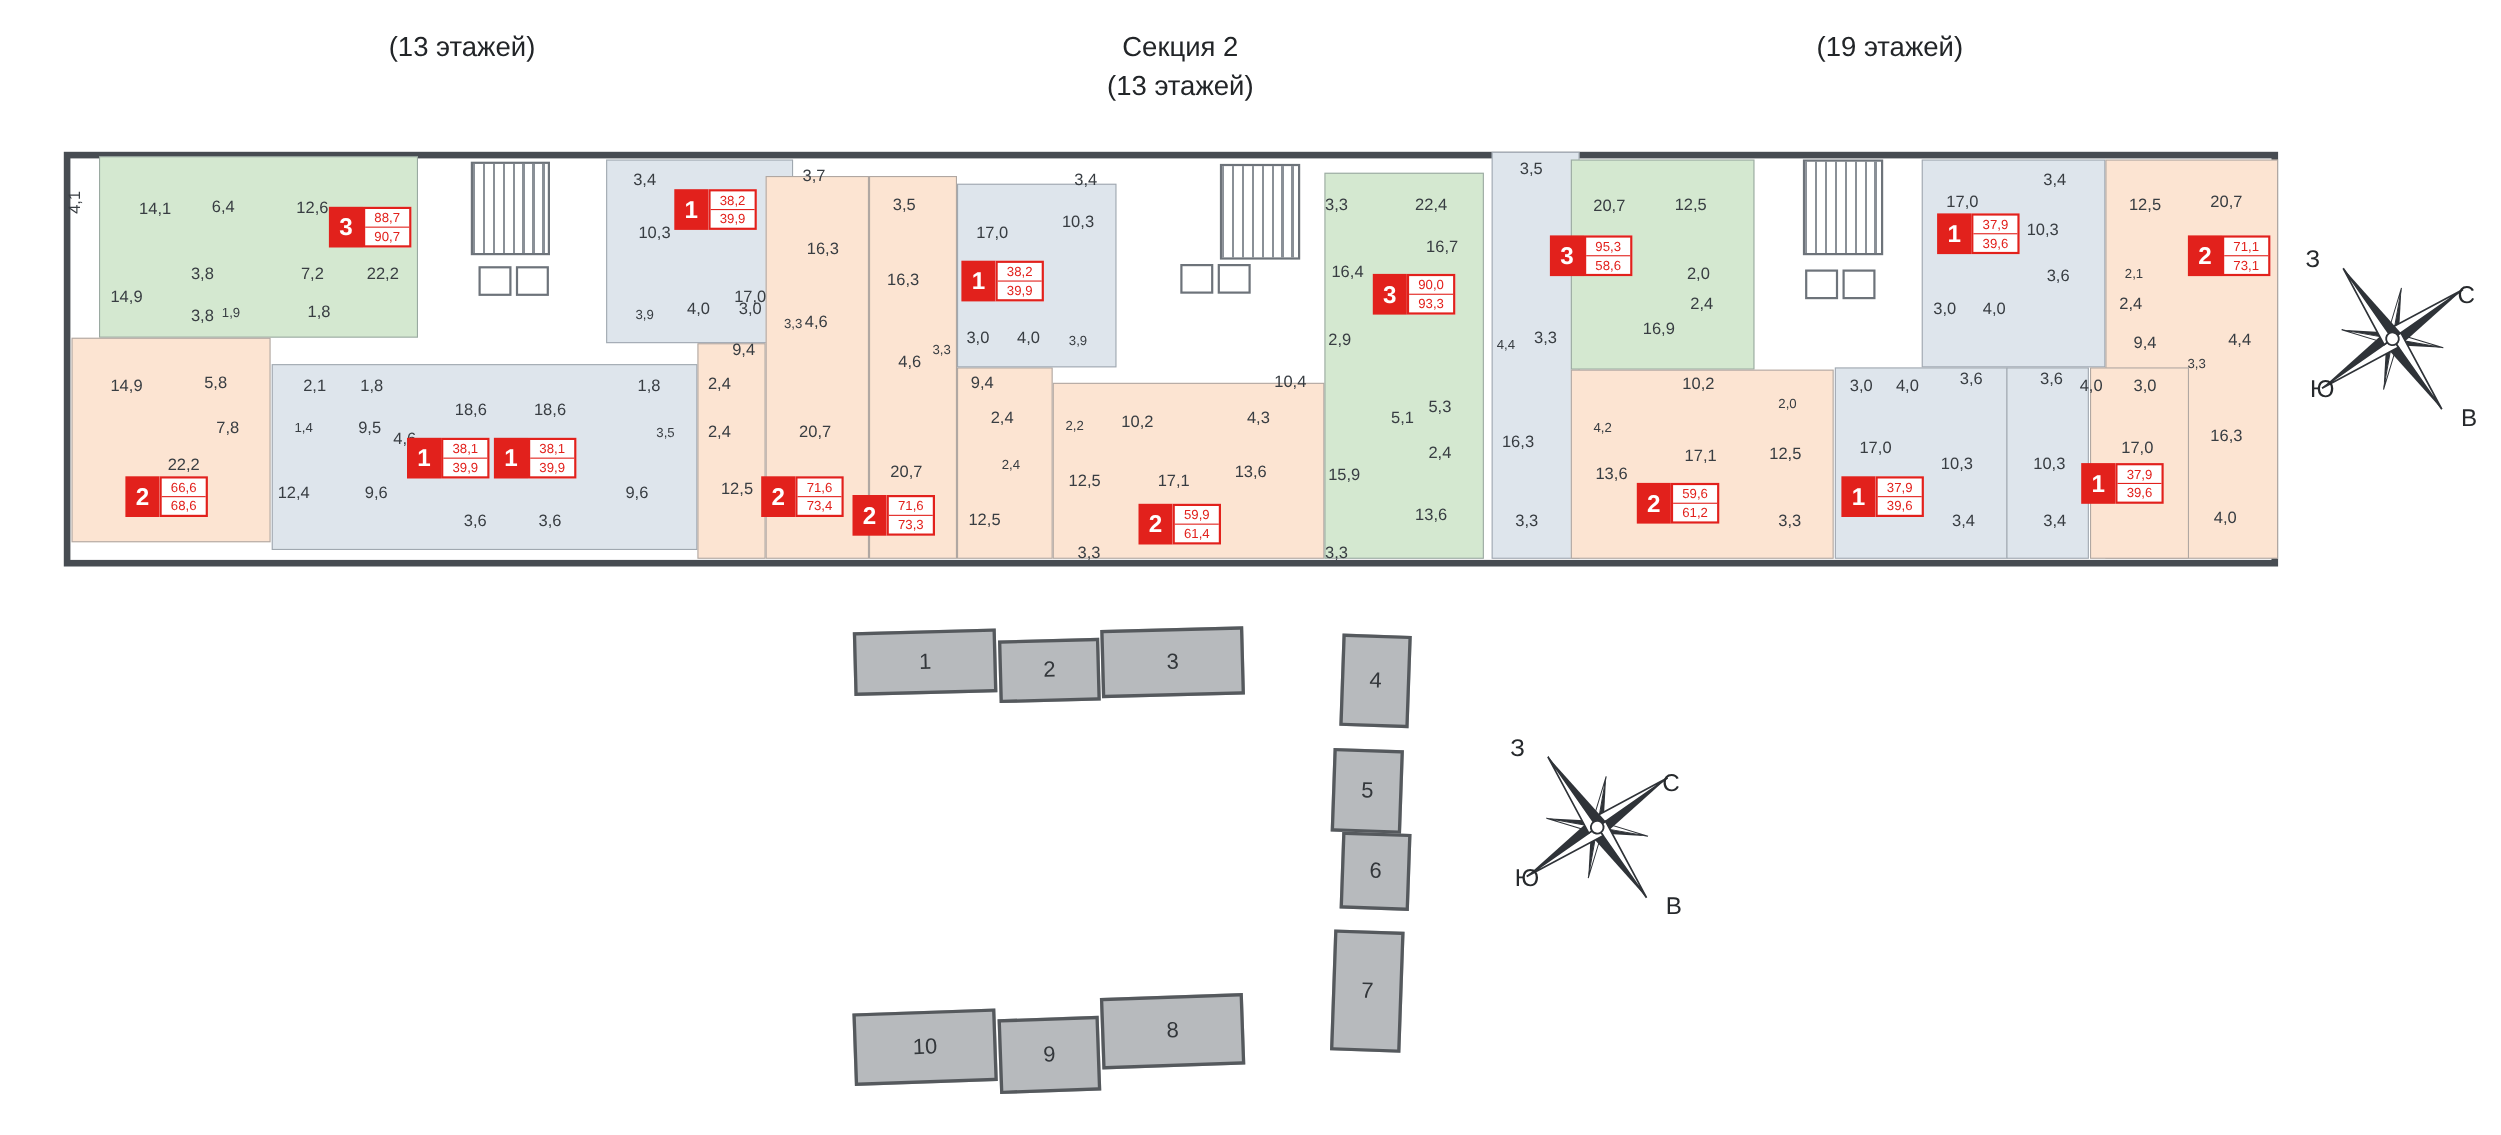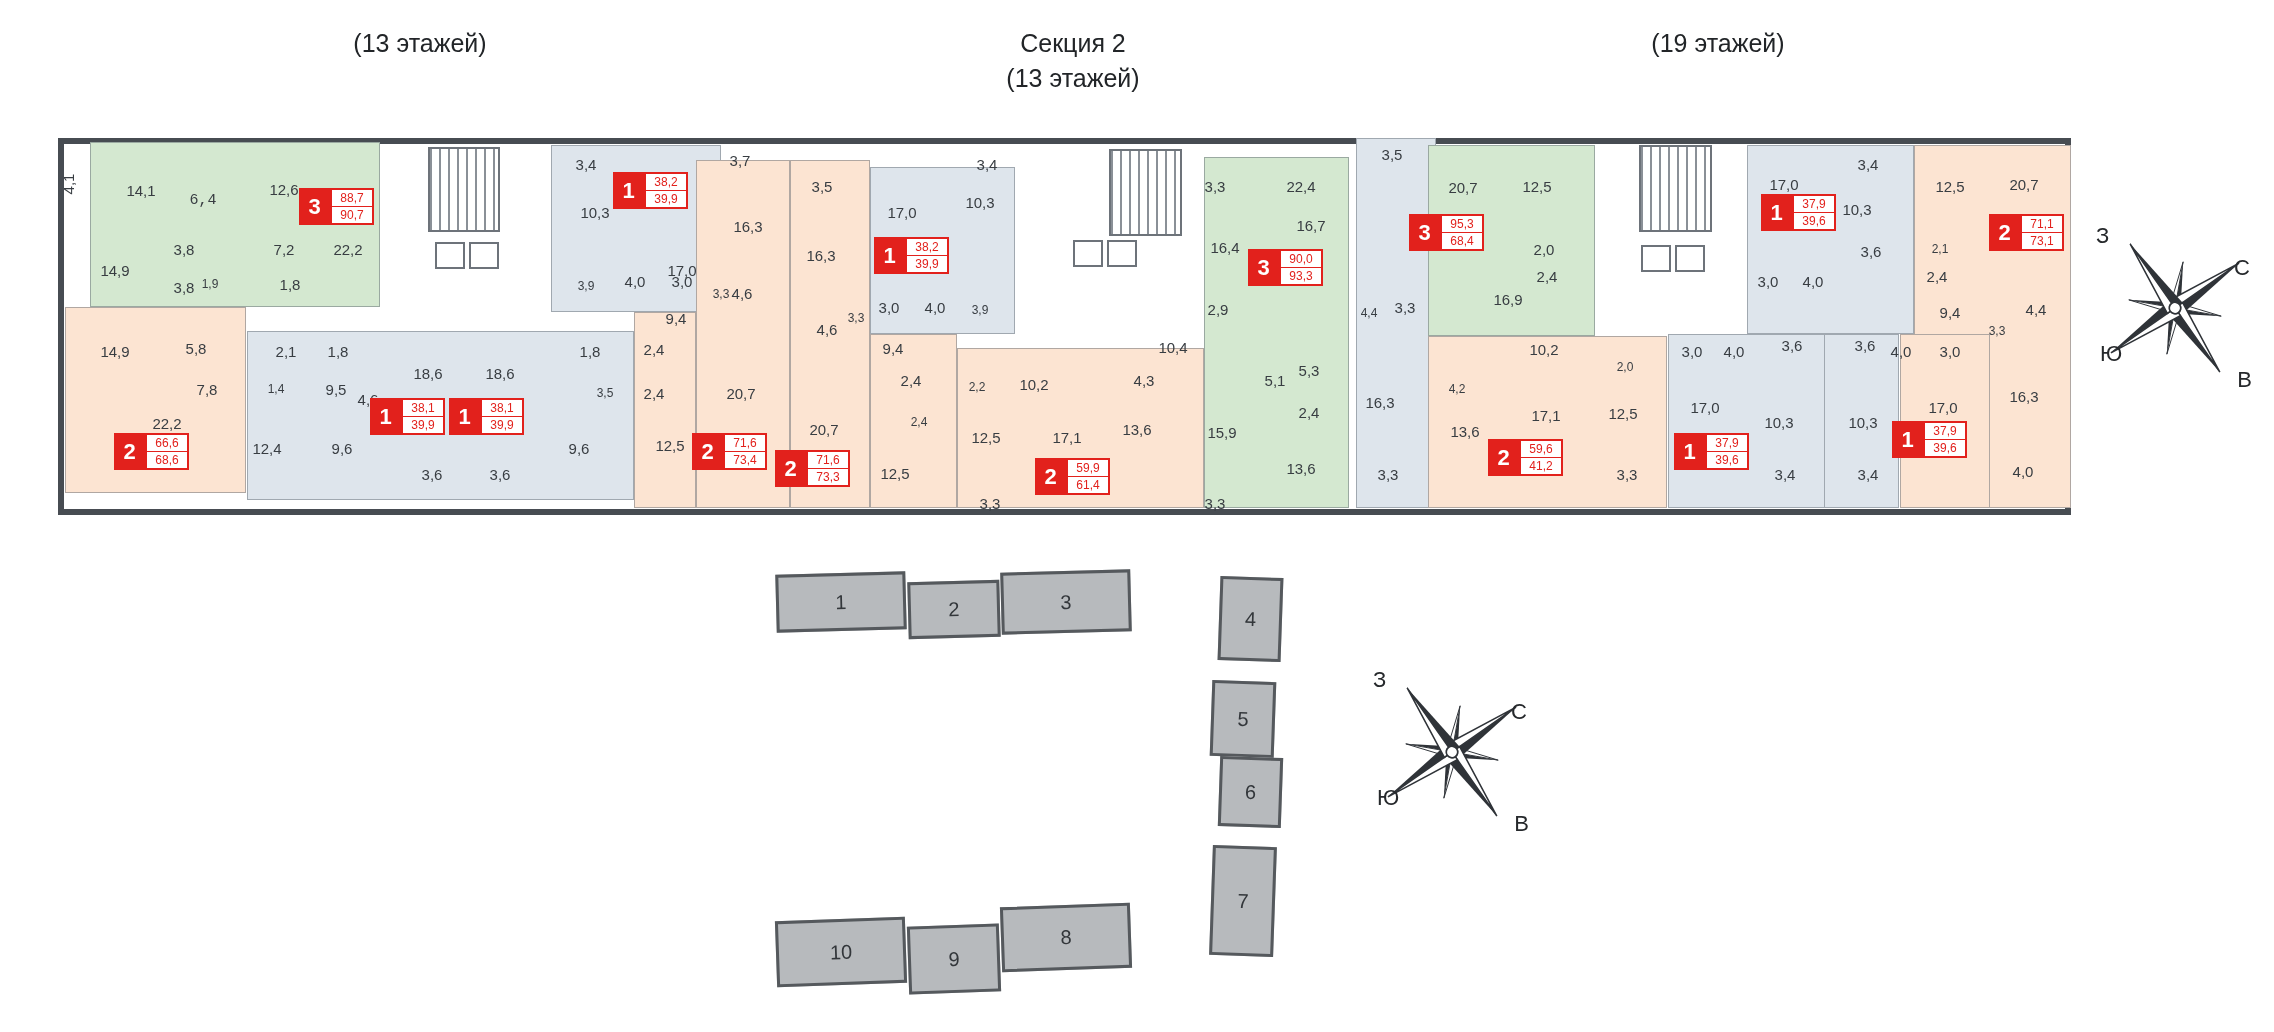--- a/index.html
+++ b/index.html
@@ -162,21 +162,21 @@
     <div class="stair" style="left: 1109px; top: 149px; width: 73px; height: 87px;"></div>
     <div class="stair" style="left: 1639px; top: 145px; width: 73px; height: 87px;"></div>
     <div class="elev" style="left: 435px; top: 242px; width: 30px; height: 27px;"></div>
     <div class="elev" style="left: 469px; top: 242px; width: 30px; height: 27px;"></div>
     <div class="elev" style="left: 1073px; top: 240px; width: 30px; height: 27px;"></div>
     <div class="elev" style="left: 1107px; top: 240px; width: 30px; height: 27px;"></div>
     <div class="elev" style="left: 1641px; top: 245px; width: 30px; height: 27px;"></div>
     <div class="elev" style="left: 1675px; top: 245px; width: 30px; height: 27px;"></div>
     <div class="room-label vert" style="left: 68px; top: 184px;">4,1</div>
     <div class="room-label" style="left: 141px; top: 190px;">14,1</div>
-    <div class="room-label" style="left: 203px; top: 200px; font-family: Liberation Mono, monospace;">6,4</div>
+    <div class="room-label" style="left: 203px; top: 188px;">6,4</div>
     <div class="room-label" style="left: 284px; top: 189px;">12,6</div>
     <div class="room-label" style="left: 184px; top: 249px;">3,8</div>
     <div class="room-label" style="left: 284px; top: 249px;">7,2</div>
     <div class="room-label" style="left: 348px; top: 249px;">22,2</div>
     <div class="room-label" style="left: 115px; top: 270px;">14,9</div>
     <div class="room-label" style="left: 184px; top: 287px;">3,8</div>
     <div class="room-label sm" style="left: 210px; top: 284px;">1,9</div>
     <div class="room-label" style="left: 290px; top: 284px;">1,8</div>
     <div class="room-label" style="left: 586px; top: 164px;">3,4</div>
     <div class="room-label" style="left: 595px; top: 212px;">10,3</div>
@@ -356,42 +356,42 @@
       <span class="badge-rooms">2</span>
       <div class="badge-areas">
         <span>59,9</span>
         <span>61,4</span>
       </div>
     </div>
     <div class="badge" style="left: 1409px; top: 214px;">
       <span class="badge-rooms">3</span>
       <div class="badge-areas">
         <span>95,3</span>
-        <span>68,4</span>
+        <span>58,6</span>
       </div>
     </div>
     <div class="badge" style="left: 1761px; top: 194px;">
       <span class="badge-rooms">1</span>
       <div class="badge-areas">
         <span>37,9</span>
         <span>39,6</span>
       </div>
     </div>
     <div class="badge" style="left: 1989px; top: 214px;">
       <span class="badge-rooms">2</span>
       <div class="badge-areas">
         <span>71,1</span>
         <span>73,1</span>
       </div>
     </div>
     <div class="badge" style="left: 1488px; top: 439px;">
       <span class="badge-rooms">2</span>
       <div class="badge-areas">
         <span>59,6</span>
-        <span>41,2</span>
+        <span>61,2</span>
       </div>
     </div>
     <div class="badge" style="left: 1674px; top: 433px;">
       <span class="badge-rooms">1</span>
       <div class="badge-areas">
         <span>37,9</span>
         <span>39,6</span>
       </div>
     </div>
     <div class="badge" style="left: 1892px; top: 421px;">

